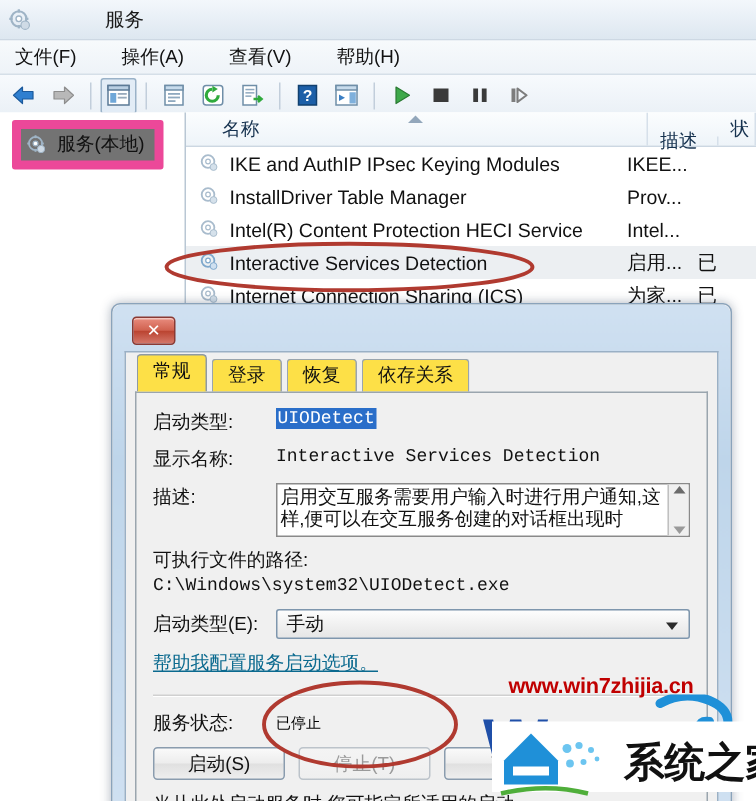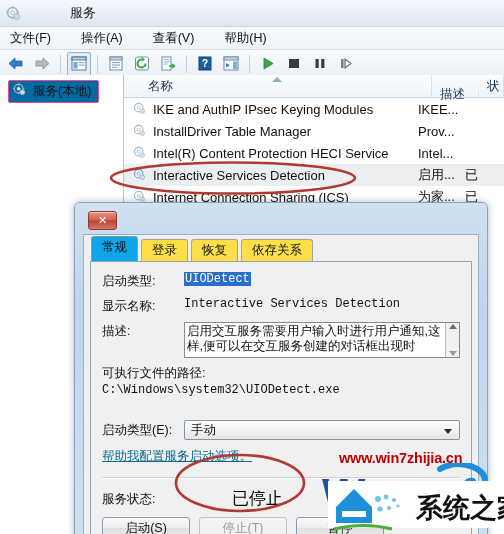--- a/index.html
+++ b/index.html
@@ -33,22 +33,22 @@
   .tb-btn.pressed{border:1px solid #9ab2c8;background:#e2ecf6;}
   .tb-sep{width:1px;height:18px;background:#c2cedb;margin:0 4px;}
 
   
   .content{position:absolute;left:0;right:0;top:75px;bottom:0;display:flex;background:#fff;}
   .left-pane{
     width:124px;flex:0 0 124px;background:#fff;border-right:1px solid #b9c7d4;
     padding-top:5px;box-sizing:border-box;
   }
   .tree-node{
-    display:inline-flex;align-items:flex-start;gap:5px;margin-left:8px;
-    padding:2px 7px 2px 4px;background:#0369a1;border:1px solid #ec4899;border-radius:2px;
+    display:inline-flex;align-items:flex-end;gap:5px;margin-left:8px;
+    padding:2px 7px 2px 4px;background:#737373;border:6px solid #ec4899;border-radius:2px;
     font-size:12.5px;color:#111;
   }
   .right-pane{flex:1 1 auto;position:relative;background:#fff;overflow:hidden;}
   .col-head{
     display:flex;height:22px;align-items:stretch;
     background:linear-gradient(180deg,#fbfdfe 0%,#eef4f9 100%);
     border-bottom:1px solid #ccd7e2;position:relative;
   }
   .col-head .ch{
     display:flex;align-items:center;padding-left:8px;font-size:12.5px;color:#16324f;
@@ -87,21 +87,21 @@
   }
   .dlg-body{
     position:absolute;left:4px;right:4px;top:27px;bottom:0;background:#f0f0f0;
     border:1px solid #9ab0c5;border-bottom:none;box-sizing:border-box;
   }
   .tabstrip{display:flex;align-items:flex-end;height:22px;padding-left:7px;margin-top:4px;gap:3px;}
   .tab{
     padding:2px 10px 3px;font-size:12.5px;color:#111;background:#fde047;
     border:1px solid #9aa5ae;border-bottom:none;border-radius:3px 3px 0 0;position:relative;top:1px;
   }
-  .tab.active{background:#0ea5e9;padding-bottom:5px;top:0px;border-color:#8f9aa3;z-index:2;}
+  .tab.active{background:#fde047;padding-bottom:5px;top:0px;border-color:#8f9aa3;z-index:2;}
   .tabpanel{
     position:absolute;left:6px;right:6px;top:26px;bottom:0;
     background:#f0f0f0;border:1px solid #9aa5ae;border-bottom:none;box-sizing:border-box;
     padding:10px 11px 0 11px;
   }
   .frow{display:flex;align-items:flex-start;margin-bottom:7px;}
   .flabel{width:82px;flex:0 0 82px;font-size:12.5px;color:#111;padding-top:1px;}
   .fval{font-size:12px;font-family:"Liberation Mono","DejaVu Sans Mono",monospace;color:#111;}
   .fval.sel{background:#2a6ec9;color:#fff;padding:0 1px;}
   .descbox{
@@ -112,21 +112,21 @@
     flex:1 1 auto;padding:1px 2px;font-size:12.5px;line-height:15px;color:#111;overflow:hidden;
   }
   .descbox .dscroll{
     width:13px;flex:0 0 13px;background:#f0f0f0;border-left:1px solid #c0c0c0;
     display:flex;flex-direction:column;justify-content:space-between;align-items:center;padding:1px 0;
   }
   .sb-arrow{width:0;height:0;border-left:4px solid transparent;border-right:4px solid transparent;}
   .sb-up{border-bottom:5px solid #6b6b6b;}
   .sb-dn{border-top:5px solid #9a9a9a;}
   .pathlabel{font-size:12.5px;color:#111;margin:2px 0 1px;}
-  .pathval{font-size:12px;font-family:"Liberation Mono","DejaVu Sans Mono",monospace;color:#111;margin-bottom:23px;}
+  .pathval{font-size:12px;font-family:"Liberation Mono","DejaVu Sans Mono",monospace;color:#111;margin-bottom:9px;}
   .selrow{display:flex;align-items:center;margin-bottom:8px;}
   .combo{
     flex:1 1 auto;height:20px;border:1px solid #7e96ad;border-radius:2px;box-sizing:border-box;
     background:linear-gradient(180deg,#fdfdfd 0%,#f1f1f1 50%,#e6e6e6 100%);
     display:flex;align-items:center;padding-left:6px;font-size:12.5px;color:#111;position:relative;
   }
   .combo .caret{position:absolute;right:7px;top:8px;width:0;height:0;
     border-left:4px solid transparent;border-right:4px solid transparent;border-top:5px solid #2b2b2b;}
   .helplink{font-size:12.5px;color:#0b6a8f;text-decoration:underline;display:inline-block;margin-bottom:8px;}
   .hrule{height:1px;background:#d0d0d0;border-bottom:1px solid #fff;margin:4px 0 8px;}
@@ -423,21 +423,21 @@
             <span class="caret"></span>
           </div>
         </div>
 
         <a class="helplink" href="#">帮助我配置服务启动选项。</a>
 
         <div class="hrule"></div>
 
         <div class="statusrow">
           <div class="flabel">服务状态:</div>
-          <div style="font-size:17px;margin-left:48px;">已停止</div>
+          <div style="font-size:10px;">已停止</div>
         </div>
 
         <div class="btnrow">
           <div class="pbtn">启动(S)</div>
           <div class="pbtn disabled">停止(T)</div>
           <div class="pbtn">暂停</div>
         </div>
 
         <div class="foottext">当从此处启动服务时,您可指定所适用的启动</div>
       </div>

